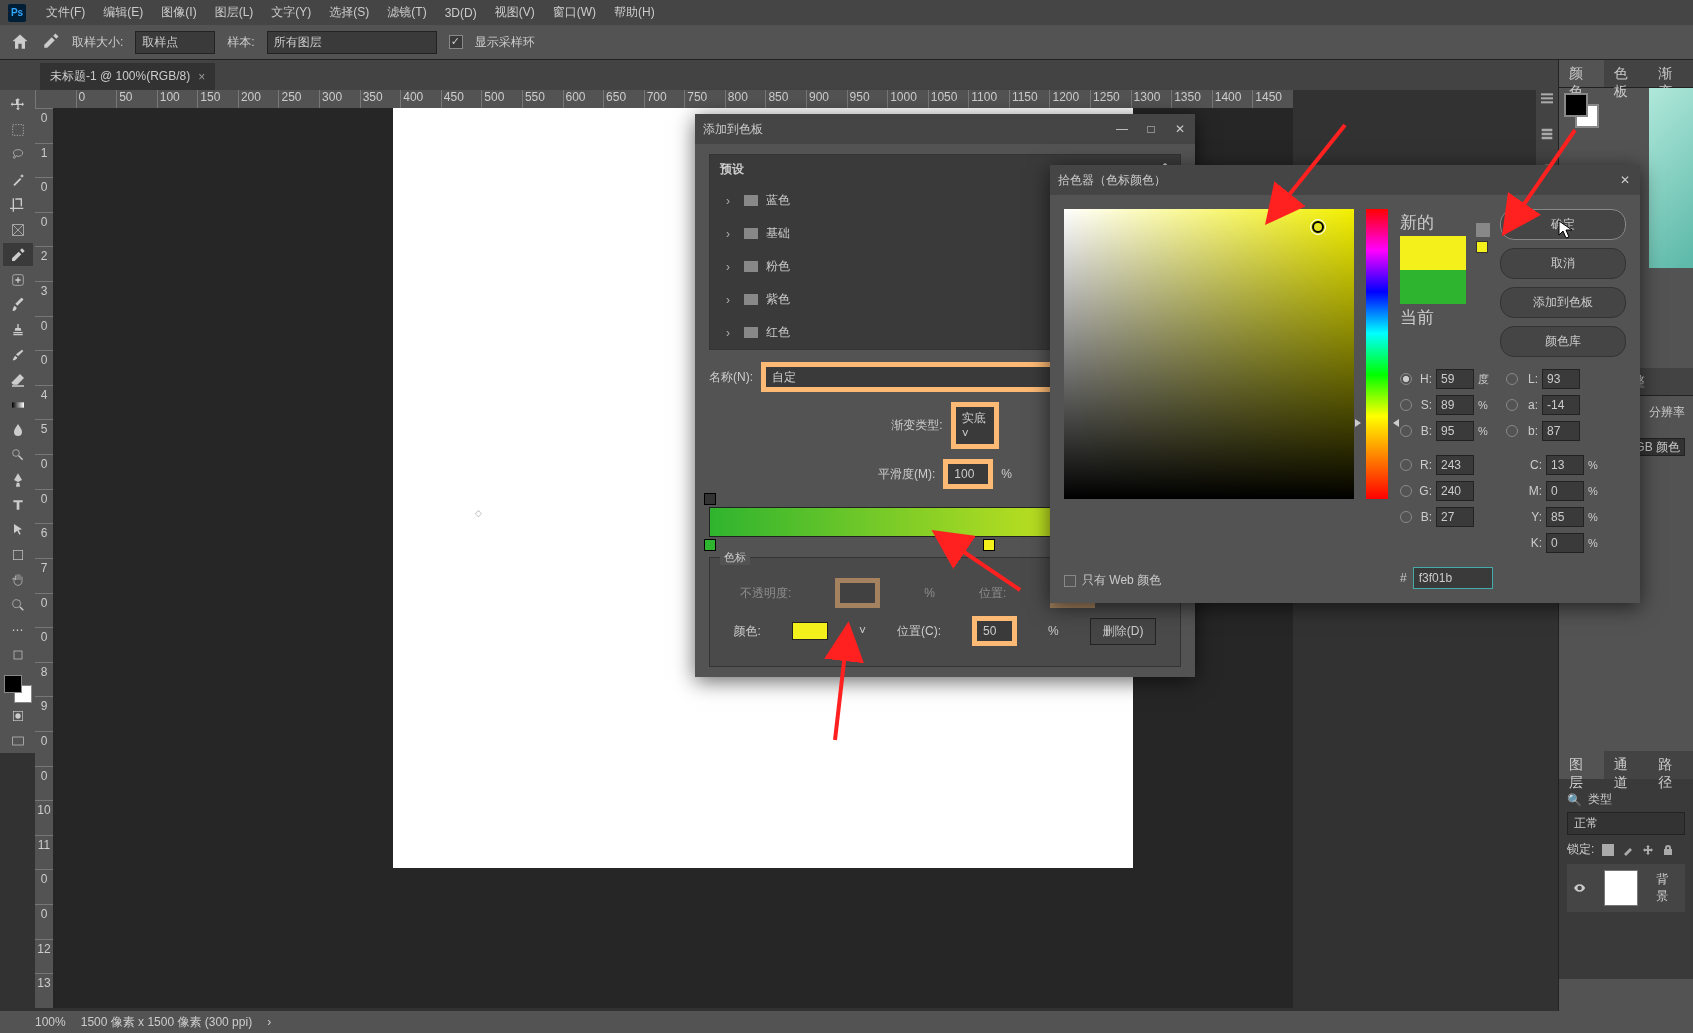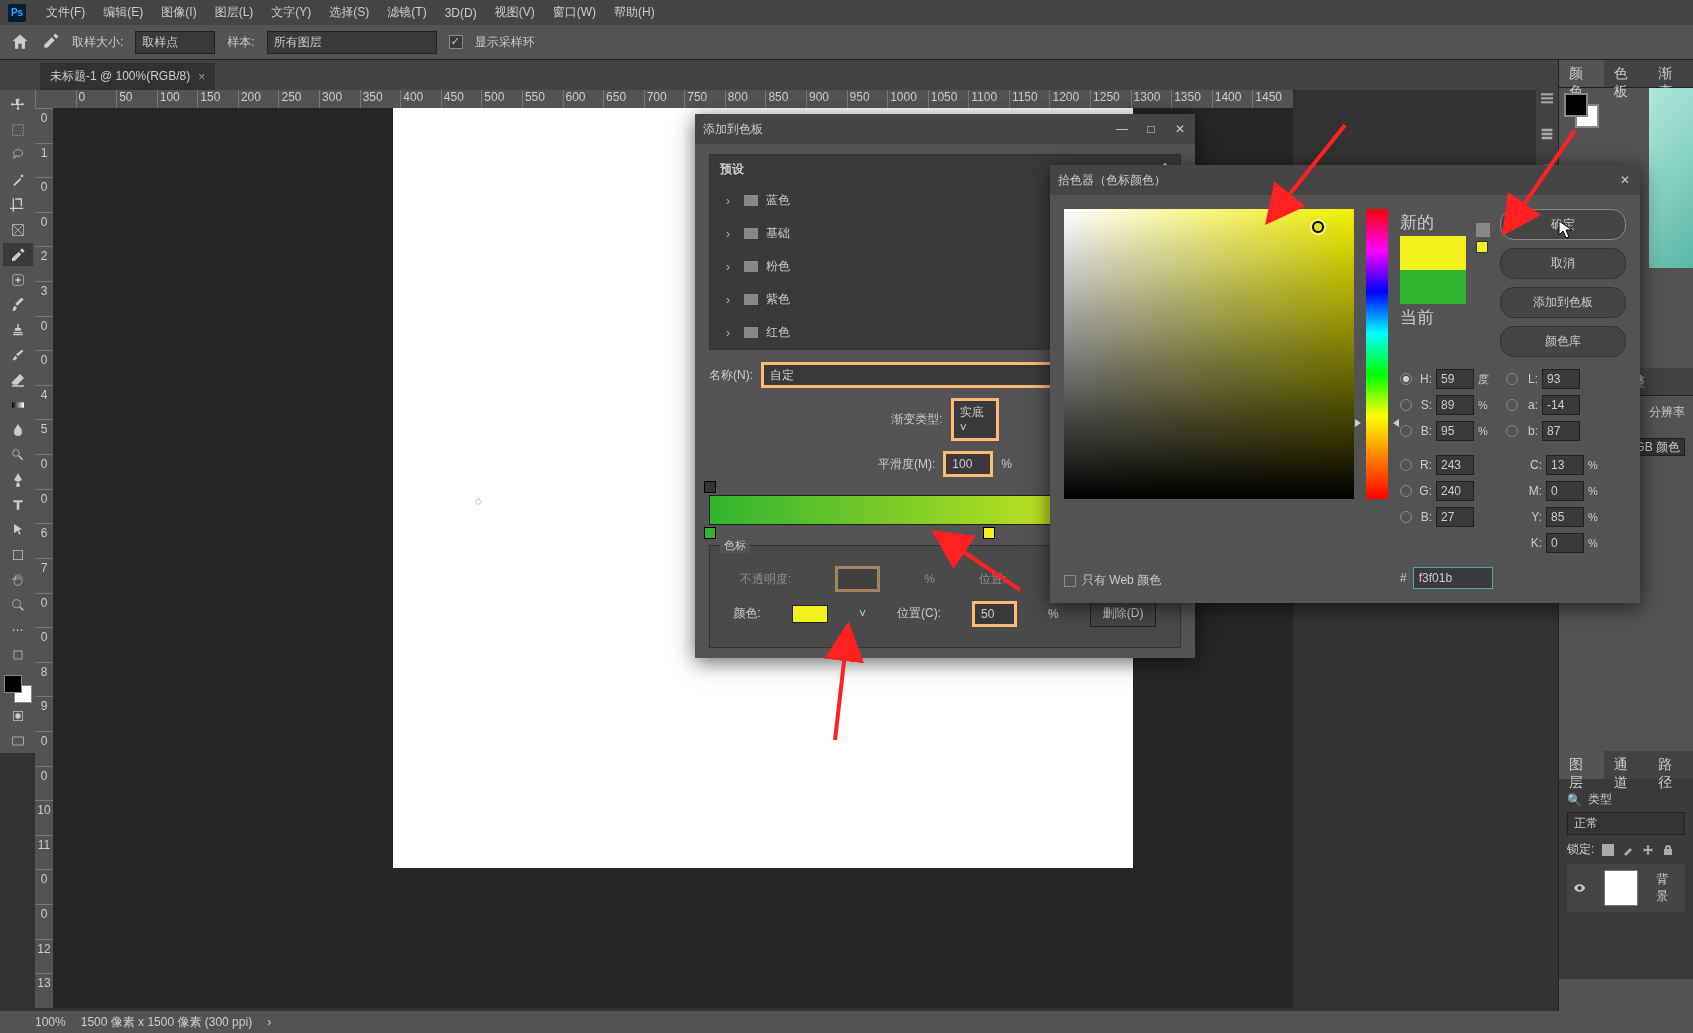--- a/index.html
+++ b/index.html
@@ -53,21 +53,21 @@
 .dlg-title{height:30px;background:#454545;display:flex;align-items:center;padding:0 8px;justify-content:space-between}
 .dlg-ctrls{display:flex;gap:15px}
 .dlg-ctrl{width:14px;height:14px;cursor:pointer;display:flex;align-items:center;justify-content:center}
 .ge-body{padding:10px 14px}
 .ge-presets{border:1px solid #333;background:#3a3a3a;margin-bottom:12px}
 .ge-prh{padding:6px 10px;display:flex;justify-content:space-between;font-weight:bold}
 .ge-folder{padding:8px 16px;display:flex;align-items:center;gap:8px;cursor:pointer}
 .ge-folder::before{content:"›";color:#aaa;width:10px}
 .folder-icon{width:14px;height:11px;background:#888}
 .ge-row{display:flex;align-items:center;gap:8px;margin:10px 0}
-.ge-input{background:#3a3a3a;border:3px solid #fdba74;padding:3px 6px;color:#ccc}
+.ge-input{background:#3a3a3a;border:5px solid #fdba74;padding:3px 6px;color:#ccc}
 .ge-name{flex:1}
 .ge-smooth{width:50px}
 .gradient-bar{height:30px;background:linear-gradient(to right,#2fb42f,#f3f01b);border:1px solid #222;margin:18px 0 4px;position:relative}
 .stop{position:absolute;width:12px;height:12px;border:1px solid #000}
 .stop-top{top:-15px;background:#333}
 .stop-bot{bottom:-15px}
 .stop-l{left:-6px;background:#2fb42f}
 .stop-mid{bottom:-11px;left:50%;transform:translateX(-50%);font-size:9px;color:#aaa}
 .ge-stops{border:1px solid #333;padding:12px;margin-top:20px;position:relative;background:#4a4a4a}
 .ge-stops-lbl{position:absolute;top:-8px;left:10px;background:#535353;padding:0 4px;font-size:11px}

